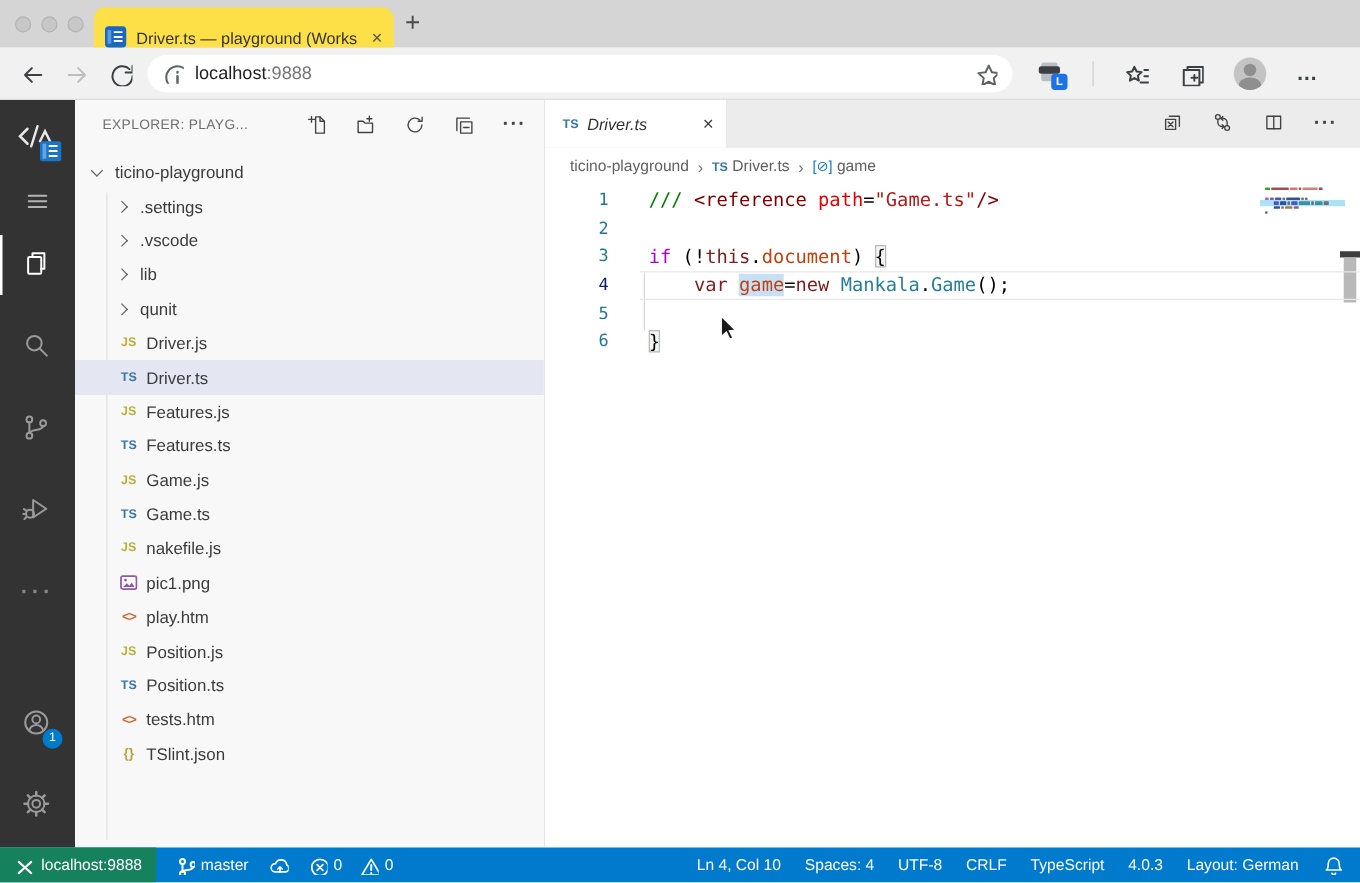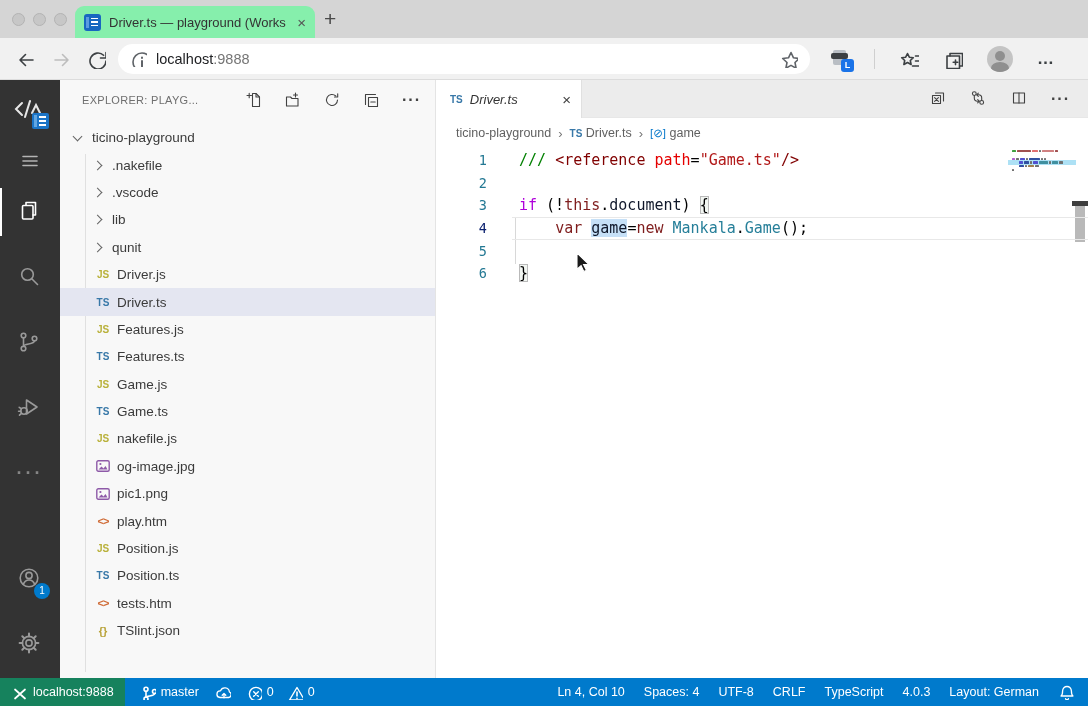--- a/index.html
+++ b/index.html
@@ -4,22 +4,22 @@
 <style>
   * { margin:0; padding:0; box-sizing:border-box; }
   html,body { width:1088px; height:706px; overflow:hidden; }
   body { font-family:"Liberation Sans", sans-serif; position:relative; background:#fff; }
   svg { display:block; }
 
   
   .tabstrip { height:38px; background:#d5d5d5; position:relative; }
   .lights { position:absolute; left:12px; top:13px; display:flex; gap:8px; }
   .light { width:13px; height:13px; border-radius:50%; background:#c7c7c7; border:1px solid #b3b3b3; }
-  .btab { position:absolute; left:75px; top:6px; width:240px; height:32px; background:#86efac;
-          border-radius:9px 9px 0 0; display:flex; align-items:center; padding:0 9px; gap:8px; }
+  .btab { position:absolute; left:75px; top:6px; width:240px; height:32px; background:#fde047;
+          border-radius:9px 9px 0 0; display:flex; align-items:flex-end; padding:0 9px; gap:8px; }
   .btab-title { flex:1; font-size:13px; color:#333; white-space:nowrap; overflow:hidden; }
   .btab-close { color:#555; font-size:15px; line-height:1; cursor:default; }
   .newtab { position:absolute; left:324px; top:7px; font-size:21px; color:#4a4a4a; font-weight:300; }
   .favicon { width:17px; height:17px; background:#1867c0; border-radius:3px; position:relative; flex:0 0 auto; }
   .favicon:before { content:""; position:absolute; left:2px; top:3px; width:3px; height:11px; background:#5a9be0; }
   .favicon:after { content:""; position:absolute; left:7px; top:4px; width:7px; height:9px;
      background:linear-gradient(#fff 0 1.5px,transparent 1.5px 3.5px,#fff 3.5px 5px,transparent 5px 7px,#fff 7px 8.5px,transparent 8.5px); }
 
   .toolbar { height:42px; background:#f1f1f1; display:flex; align-items:center; border-bottom:1px solid #dcdcdc; }
   .nav-ic { margin-left:14px; }
@@ -93,21 +93,21 @@
 
   .codearea { position:relative; flex:1; font-family:"DejaVu Sans Mono", monospace; font-size:15px; overflow:hidden; }
   .codelines { position:absolute; top:1px; left:0; right:0; }
   .cline { display:flex; height:22.7px; line-height:22.7px; position:relative; white-space:pre; }
   .gut { width:51px; text-align:right; color:#237893; font-size:13.5px; flex:0 0 auto; }
   .gut.cur { color:#0b216f; }
   .ctext { padding-left:32px; position:relative; z-index:2; }
   .cur-ovl { position:absolute; left:76px; right:0; top:0; bottom:0; border-top:1px solid #e8e8e8; border-bottom:1px solid #e8e8e8; z-index:1; }
   .tok-cm { color:#008000; } .tok-tag { color:#800000; } .tok-attr { color:#e50000; }
   .tok-str { color:#b21919; } .tok-kw { color:#af00db; } .tok-kwb { color:#7f1d1d; }
-  .tok-var { color:#0f172a;text-align:center; } .tok-cls { color:#267f99; } .tok-fn { color:#795e26; } .tok-pun { color:#000; }
+  .tok-var { color:#c2410c;text-align:center; } .tok-cls { color:#267f99; } .tok-fn { color:#795e26; } .tok-pun { color:#000; }
   .hl { background:#c6e0f7; }
   .bm { outline:1px solid #b9b9b9; outline-offset:-1px; background:#f2f6f2; }
   .indent-guide { position:absolute; left:79px; top:70px; height:46px; width:1px; background:#d8d8d8; }
   .mousecursor { position:absolute; left:140px; top:104px; z-index:9; }
 
   .minimap { position:absolute; right:20px; top:2px; width:56px; }
   .mm-row { height:2.2px; margin-bottom:1.6px; display:flex; gap:1px; position:relative; }
   .mm-band { position:absolute; left:-4px; right:-8px; top:-1.5px; bottom:-1.5px; background:#ade1f5; z-index:0; }
   .mm-seg { height:100%; border-radius:.5px; position:relative; z-index:1; }
   .sb-shadowcap { position:absolute; right:0; top:53px; width:16px; height:5px; background:#3e3e3e; }
@@ -292,21 +292,21 @@
     </div>
     <div class="tree">
       <div class="trow root">
         <span class="chev open"></span>
         <span>ticino-playground</span>
       </div>
       <div class="tree-guide"></div>
       <div id="tree-items">
           <div class="trow">
             <span class="chev"></span>
-            <span>.nakefile</span>
+            <span>.settings</span>
           </div>
           <div class="trow">
             <span class="chev"></span>
             <span>.vscode</span>
           </div>
           <div class="trow">
             <span class="chev"></span>
             <span>lib</span>
           </div>
           <div class="trow">
@@ -333,30 +333,20 @@
             <span class="fico fi-js">JS</span>
             <span>Game.js</span>
           </div>
           <div class="trow">
             <span class="fico fi-ts">TS</span>
             <span>Game.ts</span>
           </div>
           <div class="trow">
             <span class="fico fi-js">JS</span>
             <span>nakefile.js</span>
-          </div>
-          <div class="trow">
-            <span class="fico">
-              <svg width="14" height="12" viewBox="0 0 14 12">
-                <rect x="0.8" y="0.8" width="12.4" height="10.4" rx="1.5" fill="none" stroke="#8e5aa8" stroke-width="1.4"></rect>
-                <circle cx="4.4" cy="4" r="1.1" fill="#8e5aa8"></circle>
-                <path d="M2.5 9.5l3-3 2 2 2-2.5 2 3.5z" fill="#8e5aa8"></path>
-              </svg>
-            </span>
-            <span>og-image.jpg</span>
           </div>
           <div class="trow">
             <span class="fico">
               <svg width="14" height="12" viewBox="0 0 14 12">
                 <rect x="0.8" y="0.8" width="12.4" height="10.4" rx="1.5" fill="none" stroke="#8e5aa8" stroke-width="1.4"></rect>
                 <circle cx="4.4" cy="4" r="1.1" fill="#8e5aa8"></circle>
                 <path d="M2.5 9.5l3-3 2 2 2-2.5 2 3.5z" fill="#8e5aa8"></path>
               </svg>
             </span>
             <span>pic1.png</span>

